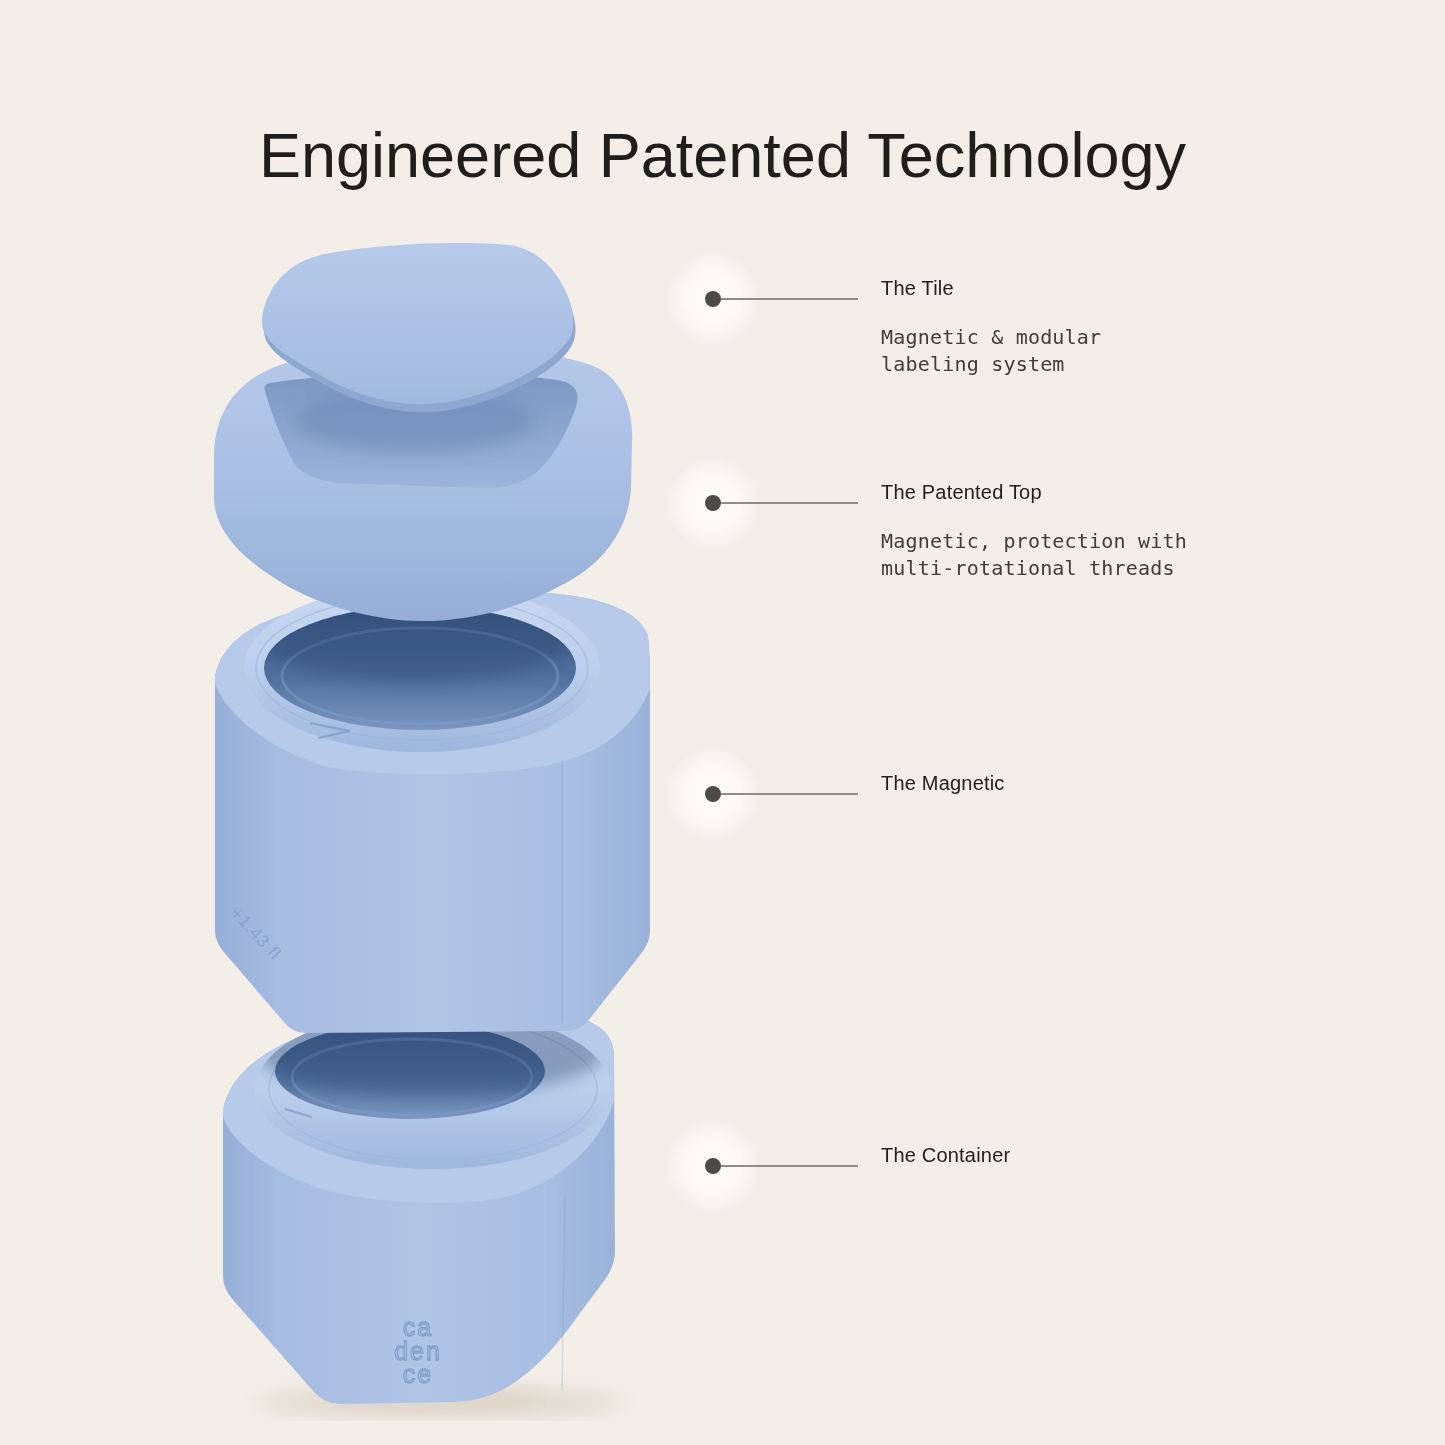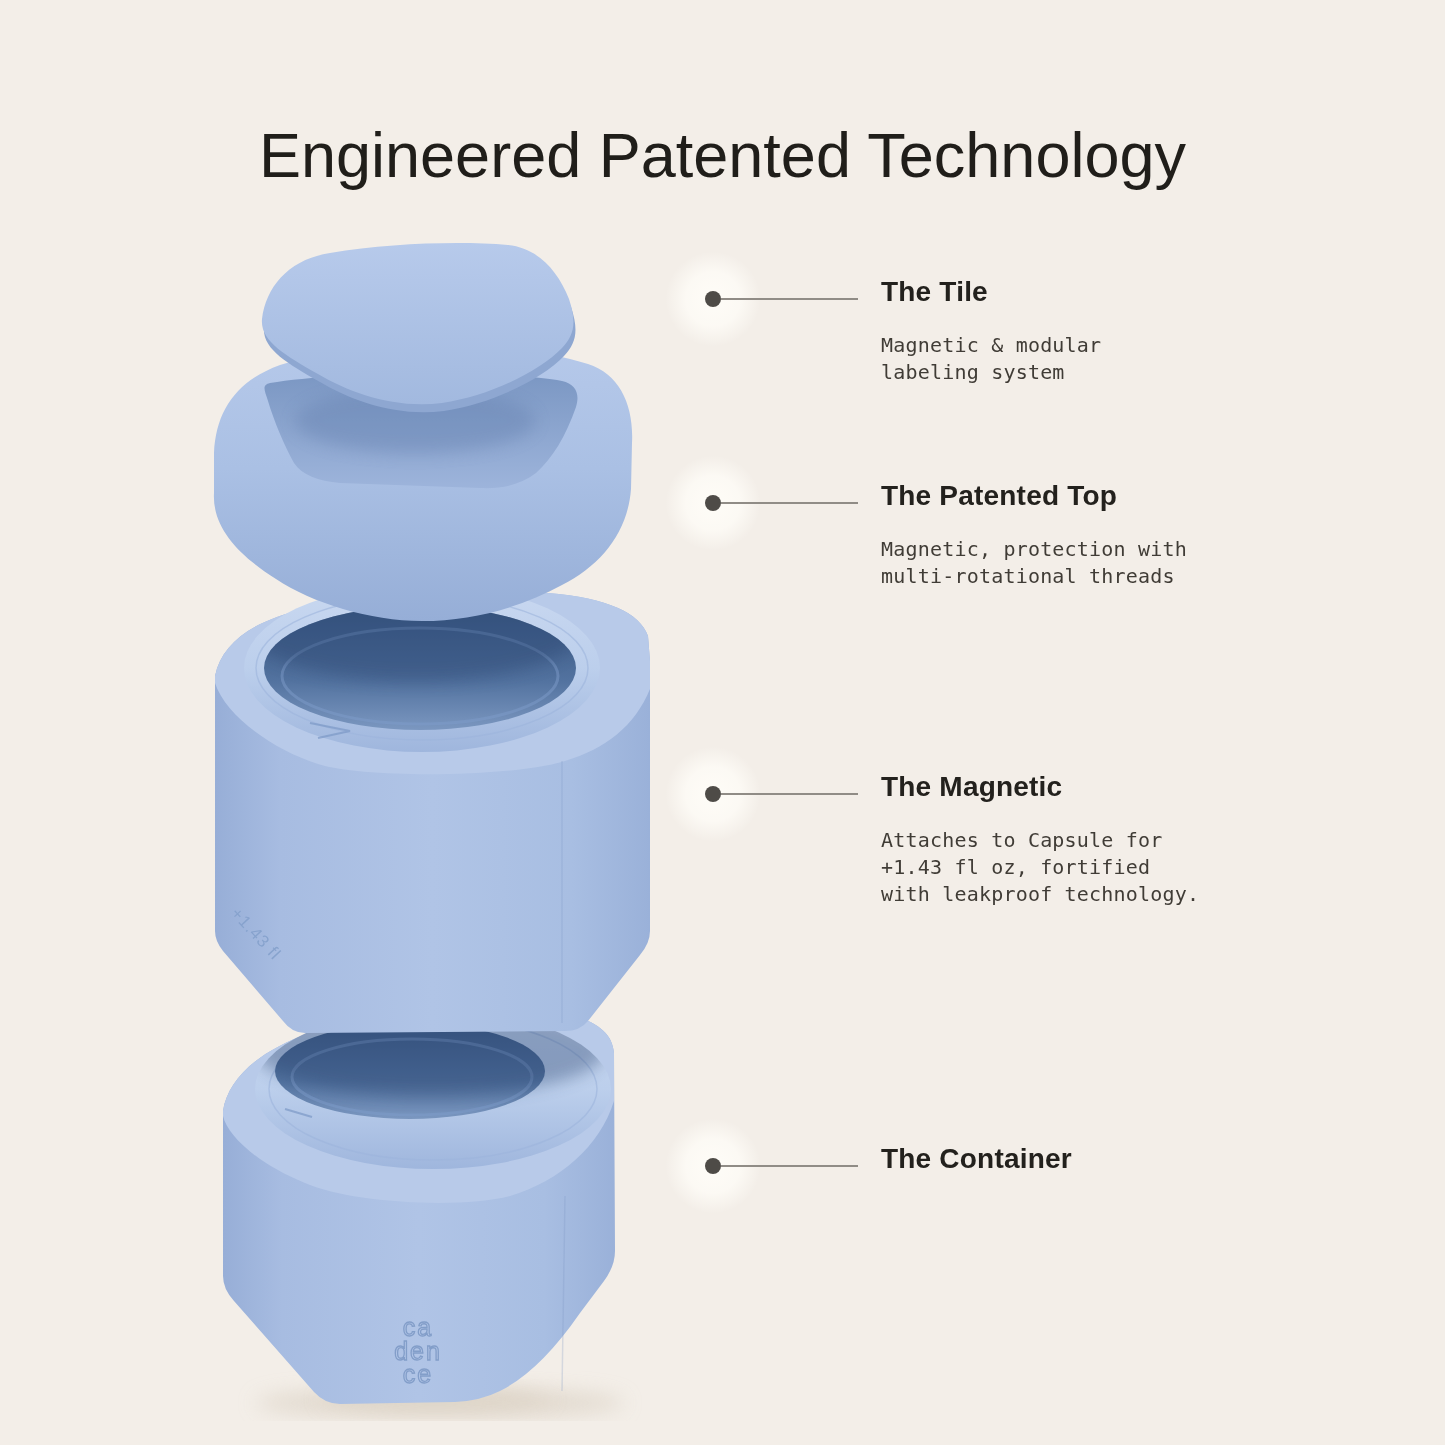--- a/index.html
+++ b/index.html
@@ -22,21 +22,21 @@
   .dot{
     position:absolute;left:705px;top:-8px;width:16px;height:16px;border-radius:50%;
     background:#4e4b47;
   }
   .leader{
     position:absolute;left:721px;top:-1px;width:137px;height:1.5px;
     background:#908c86;
   }
   .callout-text{position:absolute;left:881px;top:-21px;width:430px;}
   .callout-text h3{
-    margin:0;font-size:28px;line-height:1;font-weight:700;letter-spacing:.2px;color:#23211d;
+    margin:0;font-size:20px;line-height:1;font-weight:400;letter-spacing:.2px;color:#23211d;
   }
   .callout-text p{
     margin:26px 0 0;font-family:"DejaVu Sans Mono",monospace;
     font-size:20px;line-height:27px;letter-spacing:.2px;color:#403c36;
     white-space:pre-line;
   }
   .emboss{font-family:"Liberation Sans",sans-serif;}
 </style>
 </head>
 <body>
@@ -254,23 +254,20 @@
 multi-rotational threads</p>
     </div>
   </div>
 
   <div class="annotation" style="top:778px">
     <div class="halo"></div>
     <div class="dot"></div>
     <div class="leader"></div>
     <div class="callout-text">
       <h3>The Magnetic</h3>
-      <p>Attaches to Capsule for
-+1.43 fl oz, fortified
-with leakproof technology.</p>
     </div>
   </div>
 
   <div class="annotation" style="top:1150px">
     <div class="halo"></div>
     <div class="dot"></div>
     <div class="leader"></div>
     <div class="callout-text">
       <h3>The Container</h3>
     </div>

